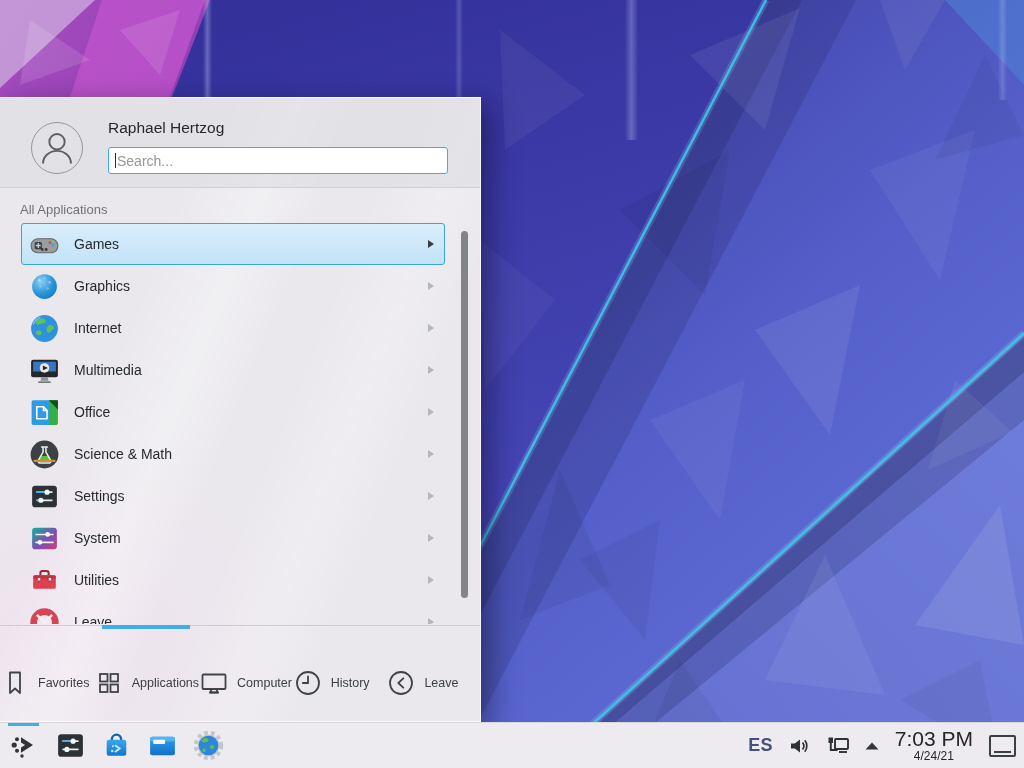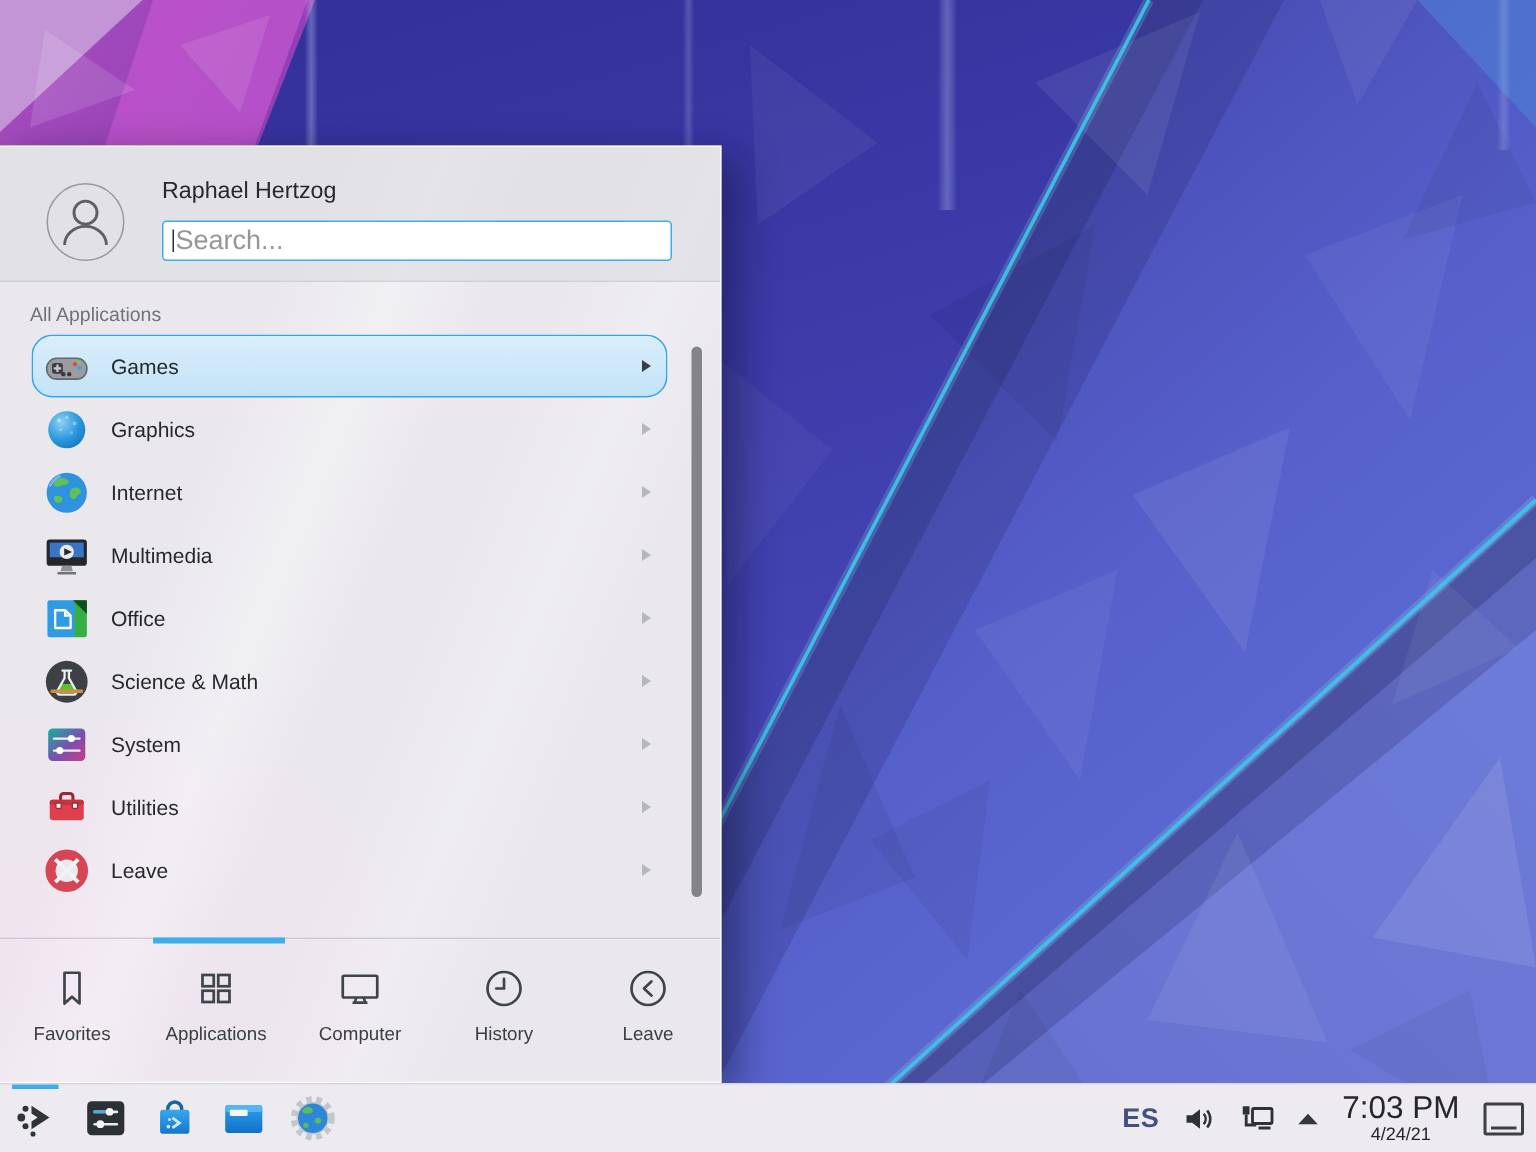--- a/index.html
+++ b/index.html
@@ -18,37 +18,37 @@
       radial-gradient(380px 300px at 12% 86%, rgba(243,224,241,.55), rgba(243,224,241,0) 70%);}
   .k-header{position:absolute;top:0;left:0;right:0;height:89px;
             background:rgba(219,218,224,.55);border-bottom:1px solid #d2d1d6;}
   .avatar{position:absolute;left:31px;top:24px;width:52px;height:52px;border-radius:50%;
           border:1px solid #97999d;box-sizing:border-box;}
   .u-name{position:absolute;left:108px;top:21px;font-size:15.5px;color:#26292c;}
   .search{position:absolute;left:108px;top:49px;width:340px;height:27px;box-sizing:border-box;
           background:#fff;border:1.5px solid #3daee9;border-radius:3px;
           display:flex;align-items:center;padding-left:6px;}
   .caret{width:1px;height:15px;background:#2b2e31;margin-right:1px;}
-  .ph{font-size:18px;color:#96969a;text-align:right;}
+  .ph{font-size:14px;color:#96969a;text-align:right;}
   .sec-label{position:absolute;left:20px;top:104px;font-size:13px;color:#6f7377;}
   .menu-list{position:absolute;left:21px;top:125px;width:424px;height:401px;overflow:hidden;}
   .cat{height:42px;display:flex;align-items:center;box-sizing:border-box;
        border:1px solid transparent;border-radius:3px;padding:0 10px 0 6px;}
-  .cat.selected{background:linear-gradient(180deg,#d9eefb,#c2e3f7);border-color:#36a5e4;border-radius:14px;}
+  .cat.selected{background:linear-gradient(180deg,#d9eefb,#c2e3f7);border-color:#36a5e4;}
   .cat-icon{width:33px;height:33px;margin-right:13px;flex:none;}
   .cat-icon svg{width:33px;height:33px;}
   .cat-label{font-size:14px;color:#26292c;}
   .cat-arrow{margin-left:auto;width:0;height:0;border-left:6px solid #b4b8bc;
              border-top:4.5px solid transparent;border-bottom:4.5px solid transparent;}
   .cat.selected .cat-arrow{border-left-color:#3a3e42;}
   .k-scroll{position:absolute;right:12px;top:133px;width:7px;height:367px;background:#838488;border-radius:4px;}
   .k-sep{position:absolute;left:0;right:0;top:527px;height:1px;background:#cfcdd3;}
   .k-ind{position:absolute;left:102px;top:527px;width:88px;height:4px;background:#3daee9;}
   .k-tabs{position:absolute;left:0;right:0;top:531px;bottom:0;display:flex;}
-  .k-tab{flex:1;display:flex;flex-direction:column;align-items:center;padding-top:15px;gap:8px;}
+  .k-tab{flex:1;display:flex;flex-direction:row;align-items:center;padding-top:15px;gap:8px;}
   .k-tab svg{width:30px;height:30px;}
   .k-tab-label{font-size:12.5px;color:#3a3e42;}
   
   .panel{position:absolute;left:0;right:0;bottom:0;height:46px;background:#edebf0;
          border-top:1px solid #d9d7dc;box-sizing:border-box;display:flex;align-items:center;}
   .active-line{position:absolute;top:0;left:8px;width:31px;height:3px;background:#3daee9;}
   .panel-apps{display:flex;align-items:center;gap:13px;margin-left:8px;}
   .p-app{width:33px;height:33px;}
   .p-app svg{width:33px;height:33px;}
   .tray{margin-left:auto;display:flex;align-items:center;gap:14px;margin-right:8px;}
@@ -245,20 +245,35 @@
             <circle cx="16" cy="16" r="13.5" fill="#3d4146"></circle>
             <path d="M12.6 17.5 h6.8 l2 3.6 a1.1 1.1 0 0 1 -1 1.7 h-8.8 a1.1 1.1 0 0 1 -1 -1.7 z" fill="#57c22e"></path>
             <path d="M13.2 8.8 h5.6 M14.6 8.8 v4.8 l-4.6 8.2 a1.7 1.7 0 0 0 1.5 2.5 h9 a1.7 1.7 0 0 0 1.5 -2.5 l-4.6 -8.2 v-4.8" fill="none" stroke="#eceef0" stroke-width="1.5" stroke-linecap="round"></path>
             <rect x="5.5" y="21" width="21" height="2.2" rx=".6" fill="#cf8f3f"></rect>
           </svg>
         </span>
         <span class="cat-label">Science &amp; Math</span>
         <span class="cat-arrow"></span>
       </div>
 
+      <div class="cat">
+        <span class="cat-icon">
+          <svg viewBox="0 0 32 32">
+            <rect x="4" y="5.5" width="24" height="21" rx="3" fill="#2c3136"></rect>
+            <rect x="8" y="11" width="16" height="1.7" rx=".8" fill="#e8eaec"></rect>
+            <rect x="8" y="11" width="10" height="1.7" rx=".8" fill="#3daee9"></rect>
+            <circle cx="18.5" cy="11.8" r="2.5" fill="#f4f6f8"></circle>
+            <rect x="8" y="18.8" width="16" height="1.7" rx=".8" fill="#e8eaec"></rect>
+            <rect x="8" y="18.8" width="4.5" height="1.7" rx=".8" fill="#3daee9"></rect>
+            <circle cx="12.5" cy="19.6" r="2.5" fill="#f4f6f8"></circle>
+          </svg>
+        </span>
+        <span class="cat-label">Settings</span>
+        <span class="cat-arrow"></span>
+      </div>
 
       <div class="cat">
         <span class="cat-icon">
           <svg viewBox="0 0 32 32">
             <defs>
                 <linearGradient id="gSys" x1="0" y1="0" x2="1" y2="1">
               <stop offset="0" stop-color="#12b2a0"></stop>
                   <stop offset=".55" stop-color="#7a4fb0"></stop>
                   <stop offset="1" stop-color="#cc3f7e"></stop>
             </linearGradient>

